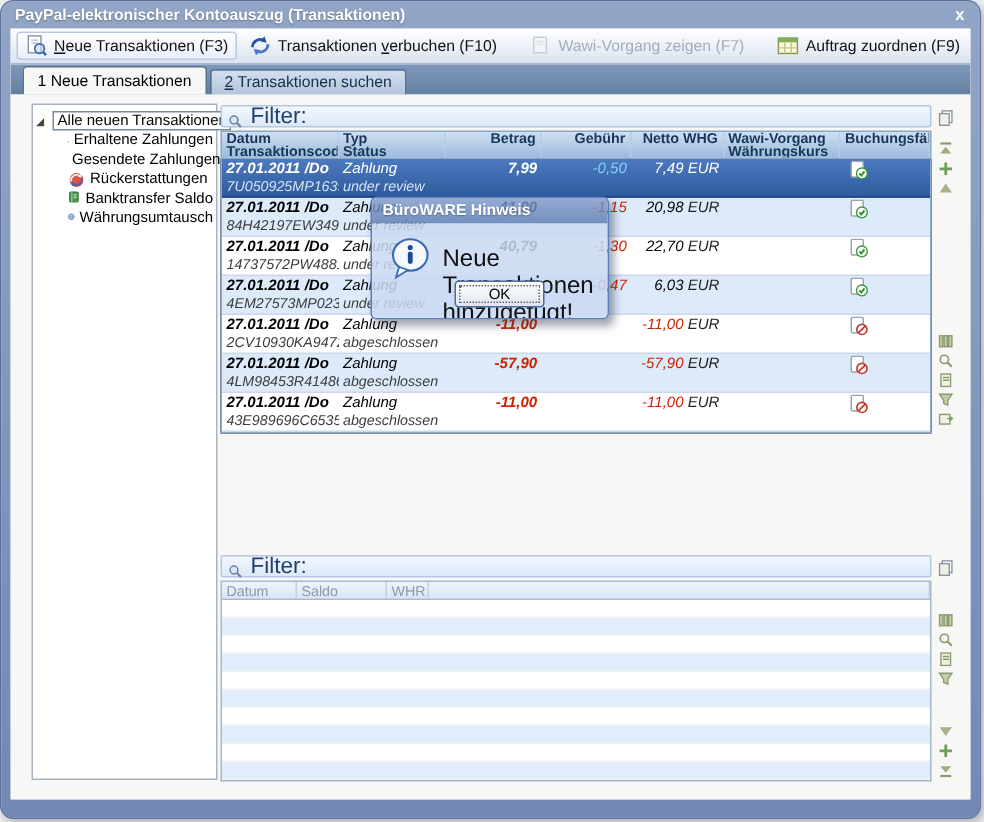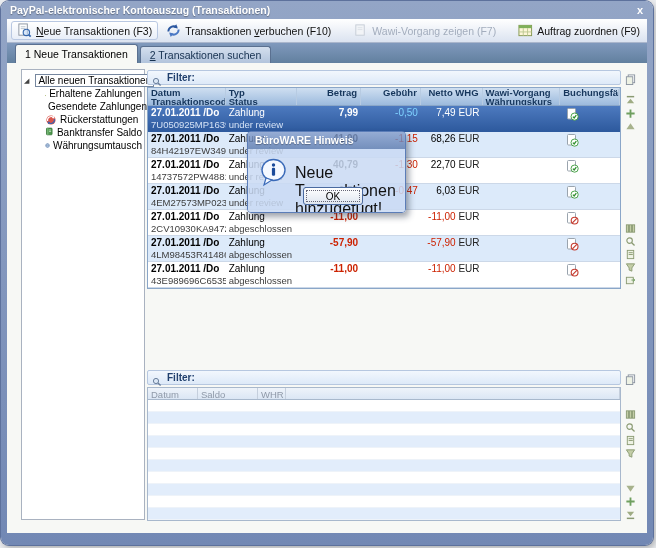--- a/index.html
+++ b/index.html
@@ -37,28 +37,28 @@
   .titem.child{padding-left:21px;}
   .twist{font-size:7px;color:#444;width:8px;text-align:center;}
   .tico{width:12px;height:12px;display:inline-block;}
   .tlab.boxed{border:1px solid #76879f;padding:0 2px;background:#fff;}
   
   .panel{position:absolute;box-sizing:border-box;}
   .panel.top{left:140px;top:7px;width:474px;}
   .panel.bottom{left:140px;top:307px;width:474px;}
   .filterbar{height:13px;background:linear-gradient(#f2f7fd,#dde9f8);border:1px solid #b6c7e0;
     display:flex;align-items:center;gap:5px;padding:0 4px;margin-bottom:2px;border-radius:2px;}
-  .filterbar .flab{font-size:10px;font-weight:bold;color:#21406e;}
+  .filterbar .flab{font-size:15px;font-weight:normal;color:#21406e;}
   .fico{width:10px;height:10px;display:inline-block;}
   .ghead{display:flex;height:19px;background:linear-gradient(#cfdff1,#9cbadd);
     border:1px solid #8aa6c8;font-size:9.5px;font-weight:bold;color:#16365c;box-sizing:border-box;}
   .ghead .c{border-right:1px solid #b7cbe2;}
   .c{padding:1px 3px;overflow:hidden;box-sizing:border-box;}
   .l1,.l2{height:8.5px;line-height:8.5px;white-space:nowrap;}
-  .rows{border:1px solid #8aa6c8;border-top:none;background:#000000;}
+  .rows{border:1px solid #8aa6c8;border-top:none;background:#000000;font-style:italic;}
   .r{display:flex;height:26px;background:#fff;border-bottom:1px solid #ccd8e8;box-sizing:border-box;}
   .r .l1,.r .l2{height:12px;line-height:12px;font-size:10px;}
   .r.alt{background:#dceafa;}
   .r.sel{background:linear-gradient(#4d7abf,#2e5a9e);color:#fff;border-color:#2e5a9e;}
   .r .code,.r .st{color:#3c3c3c;font-size:9.5px;}
   .r.sel .code,.r.sel .st{color:#d4e2f6;}
   .b{font-weight:bold;}
   .w-datum{width:78px;} .w-typ{width:72px;}
   .w-betrag{width:64px;text-align:right;} .w-geb{width:60px;text-align:right;}
   .w-netto{width:62px;text-align:right;} .w-wawi{width:78px;} .w-buch{width:60px;}
@@ -310,21 +310,21 @@
                 <div class="l1">Zahlung</div>
                 <div class="l2 st">under review</div>
               </div>
             <div class="c w-betrag">
                 <div class="l1 b">41,90</div>
               </div>
             <div class="c w-geb">
                 <div class="l1 gneg">-1,15</div>
               </div>
             <div class="c w-netto">
-                <div class="l1"><span>68,26</span> <span class="cur">EUR</span></div>
+                <div class="l1"><span>20,98</span> <span class="cur">EUR</span></div>
               </div>
             <div class="c w-wawi"></div>
             <div class="c w-buch"><span class="bicon"><svg viewBox="0 0 13 13">
                     <rect x="1.5" y="0.5" width="8" height="10.5" rx="1" fill="#fff" stroke="#9aa4ae"></rect>
                     <circle cx="8.6" cy="8.6" r="3.6" fill="#fff" stroke="#3a9a3a" stroke-width=".9"></circle>
                     <path d="M6.9 8.6l1.3 1.4 2.1-2.8" stroke="#2e8f2e" stroke-width="1.3" fill="none"></path>
                   </svg></span></div>
           </div>
 
           <div class="r">

